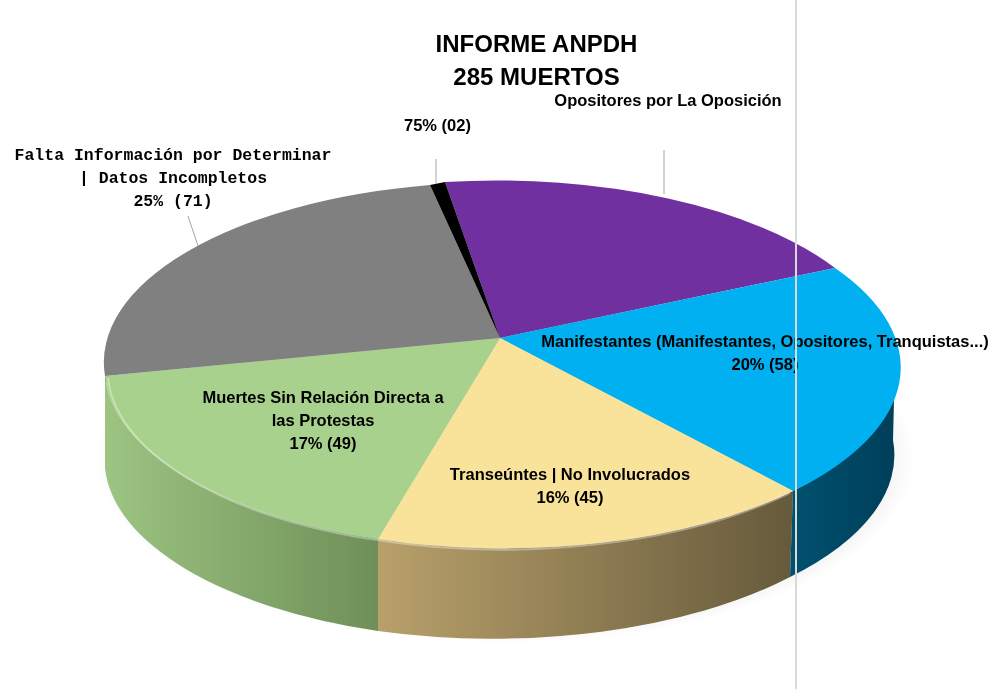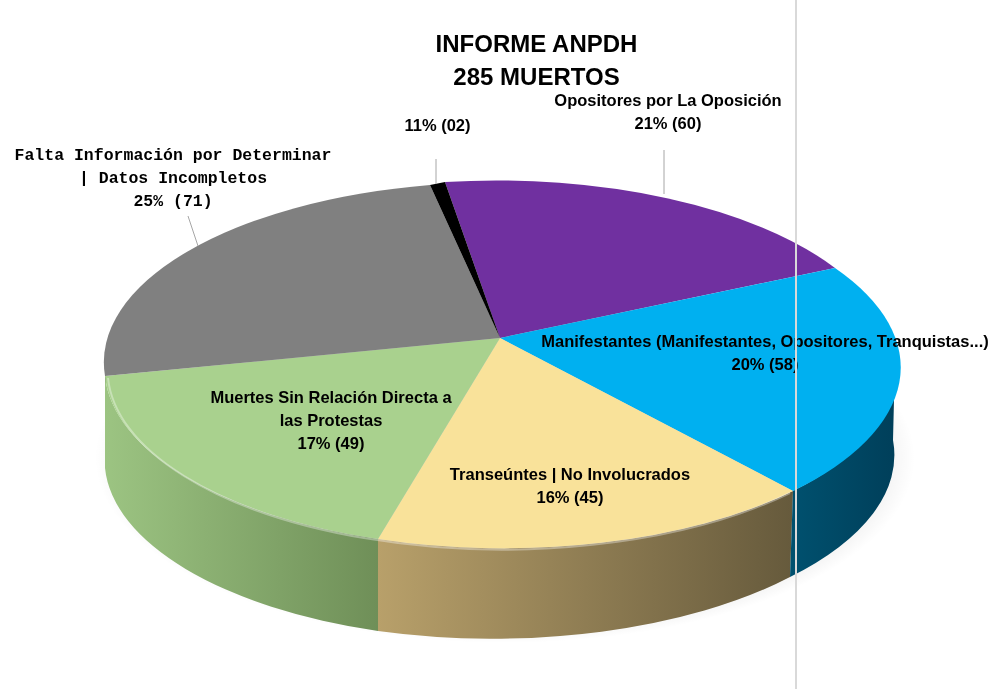--- a/index.html
+++ b/index.html
@@ -66,39 +66,38 @@
     <line x1="188" y1="216" x2="198" y2="246" stroke="#a6a6a6" stroke-width="1"></line>
     <line x1="436" y1="159" x2="436" y2="184" stroke="#a6a6a6" stroke-width="1"></line>
     <line x1="664" y1="150" x2="664" y2="194" stroke="#a6a6a6" stroke-width="1"></line>
   </svg>
 
   <div class="title" style="top:28px;">INFORME ANPDH</div>
   <div class="title" style="top:61px;">285 MUERTOS</div>
 
   <div class="lbl" style="left:548px; top:89px; width:240px;">
     <div>Opositores por La Oposición</div>
-    <div>21% (60)</div>
   </div>
 
   <div class="lbl" style="left:330px; top:114px; width:215px;">
-    <div>11% (02)</div>
+    <div>75% (02)</div>
   </div>
 
   <div class="lbl" style="left:10px; top:144px; width:326px;font-family:Liberation Mono, monospace;">
     <div>Falta Información por Determinar</div>
     <div>| Datos Incompletos</div>
     <div>25% (71)</div>
   </div>
 
   <div class="lbl" style="left:522px; top:330px; width:486px;">
     <div>Manifestantes (Manifestantes, Opositores, Tranquistas...)</div>
     <div>20% (58)</div>
   </div>
 
-  <div class="lbl" style="left:188px; top:386px; width:286px;">
+  <div class="lbl" style="left:180px; top:386px; width:286px;">
     <div>Muertes Sin Relación Directa a</div>
     <div>las Protestas</div>
     <div>17% (49)</div>
   </div>
 
   <div class="lbl" style="left:420px; top:463px; width:300px;">
     <div>Transeúntes | No Involucrados</div>
     <div>16% (45)</div>
   </div>
 

